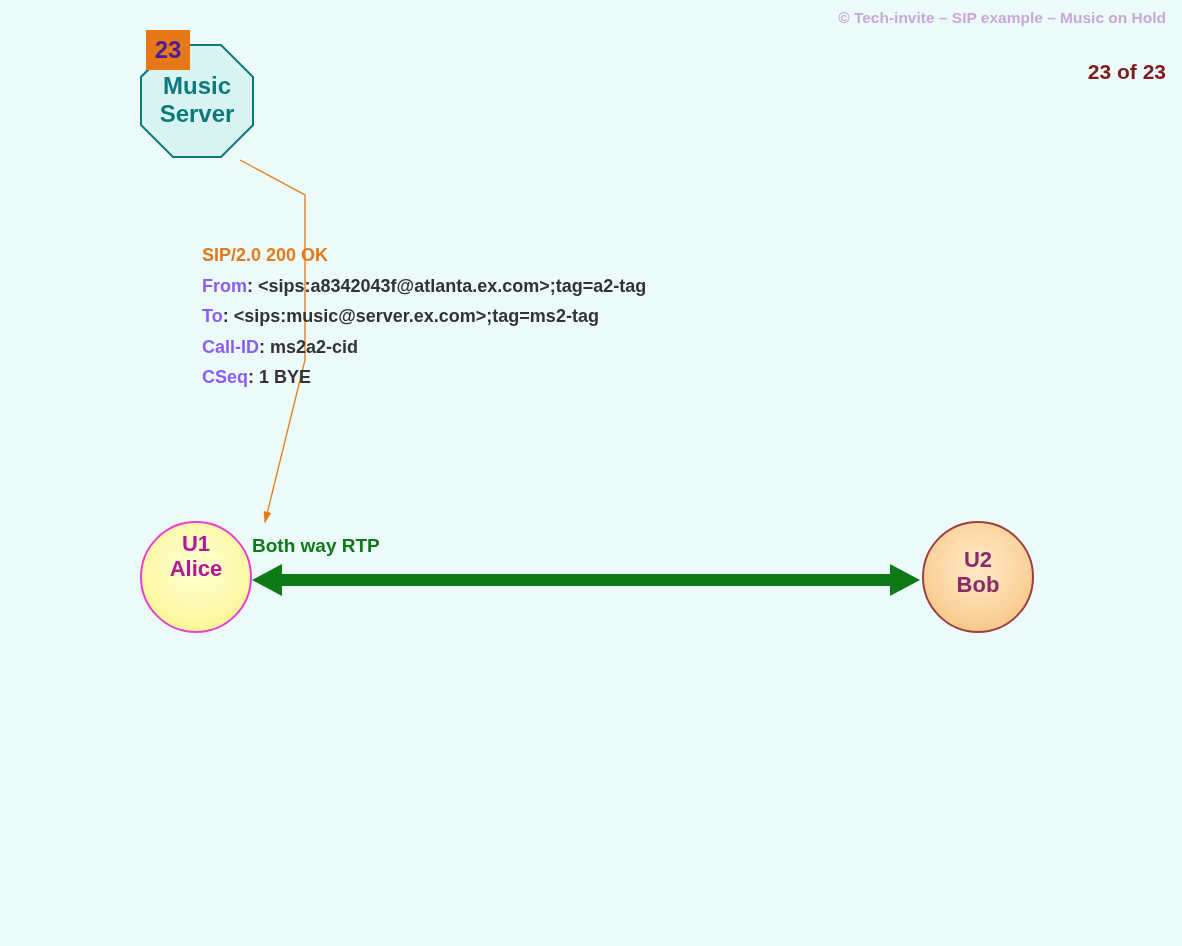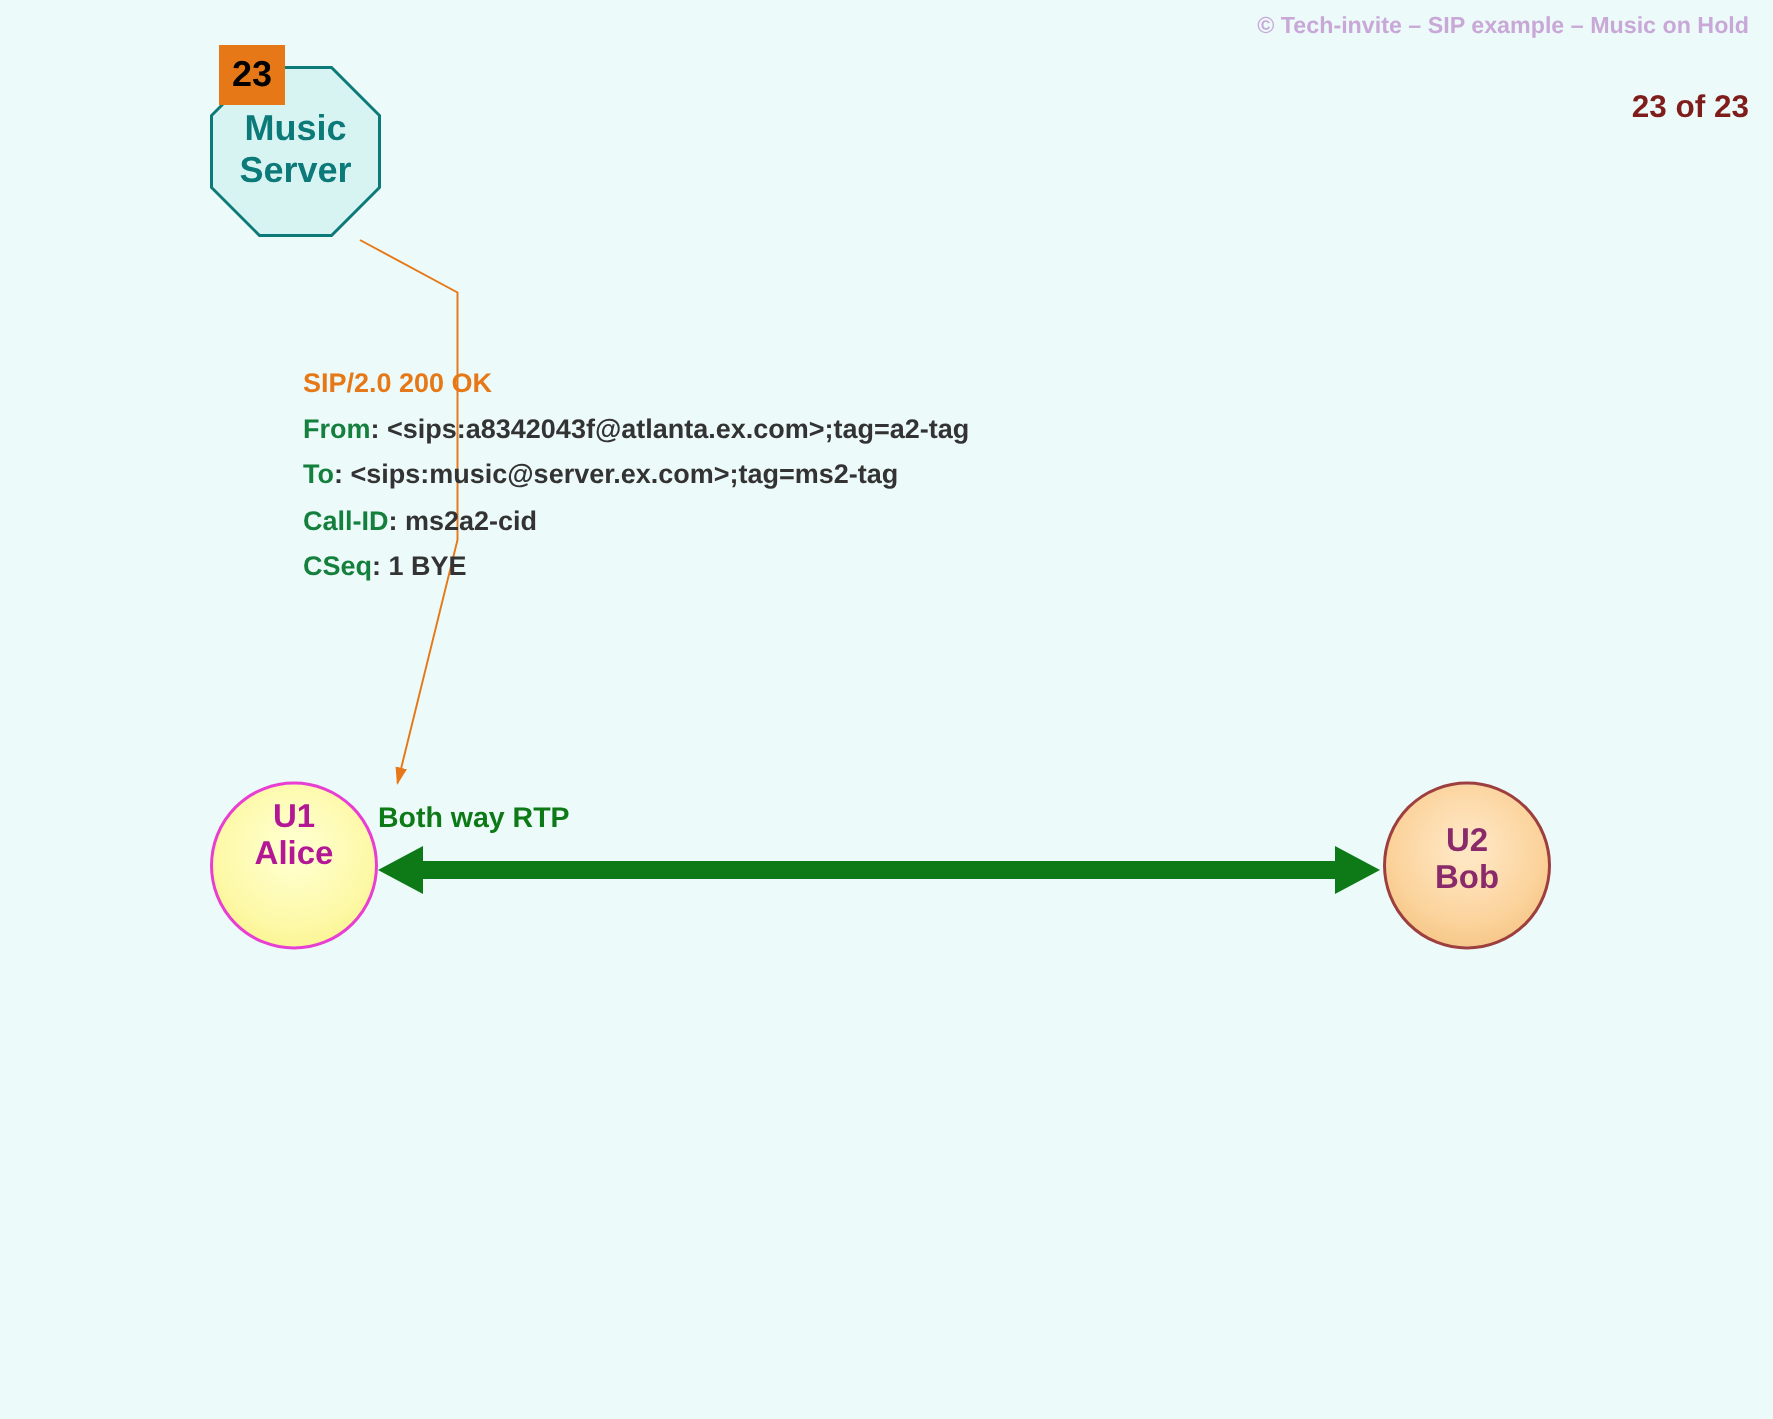--- a/index.html
+++ b/index.html
@@ -31,21 +31,21 @@
     font-size: 21px;
     margin-top: 32px;
   }
   .step-badge {
     position: absolute;
     left: 146px;
     top: 30px;
     width: 44px;
     height: 40px;
     background: #e67817;
-    color: #000000;
+    color: #4c1d95;
     font-weight: bold;
     font-size: 24px;
     display: flex;
     align-items: center;
     justify-content: center;
     z-index: 10;
   }
   .music-server-shape {
     position: absolute;
     left: 137px;
@@ -68,21 +68,21 @@
     position: absolute;
     left: 202px;
     top: 199px;
     font-size: 18px;
     font-weight: bold;
     line-height: 1.7;
     color: #333333;
     margin-top: 41px;
   }
   .sip-status { color: #e67817; }
-  .sip-header-name { color: #15803d; }
+  .sip-header-name { color: #8b5cf6; }
   .sip-header-value { color: #333333; }
   .node-circle {
     position: absolute;
     width: 108px;
     height: 108px;
     border-radius: 50%;
   }
   .node-alice {
     left: 140px;
     top: 521px;

